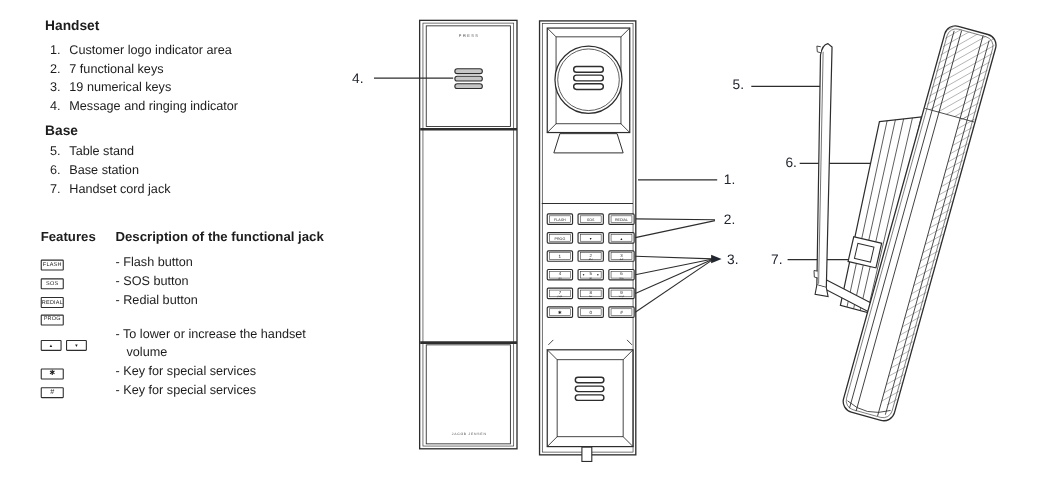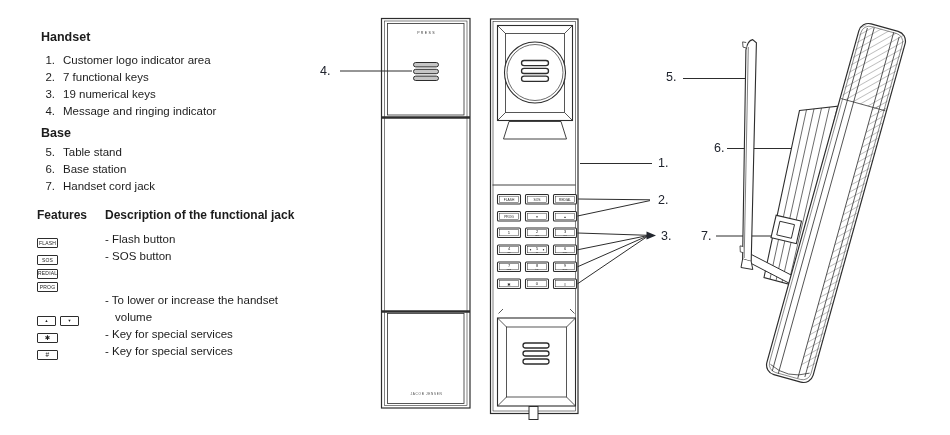--- a/index.html
+++ b/index.html
@@ -1,28 +1,28 @@
 <!DOCTYPE html>
 <html><head>
 <meta charset="utf-8">
 <style>
   html,body{margin:0;padding:0;background:#fff;}
   .page{position:relative;width:950px;height:435px;background:#ffffff;overflow:hidden;
         font-family:"Liberation Sans","DejaVu Sans",sans-serif;color:#1c1c1c;}
   
   .parts{position:absolute;left:37px;top:16px;width:300px;}
-  .sec-title{font-size:12.5px;font-weight:bold;margin:14px 0 8px 4px;line-height:14px;}
+  .sec-title{font-size:12.5px;font-weight:bold;margin:0 0 8px 4px;line-height:14px;}
   .sec-title.base{margin:6px 0 4px 4px;}
   ul.plist{list-style:none;margin:0;padding:0;}
   ul.plist li{display:flex;line-height:17px;font-size:11.5px;}
   .pnum{width:18px;text-align:right;margin-right:8px;flex:none;}
   .features{position:absolute;left:37px;top:208px;width:310px;}
   .f-header{display:flex;font-weight:bold;font-size:12px;line-height:15px;margin-bottom:8px;}
   .f-header .c1{width:68px;flex:none;}
-  .f-row{display:flex;align-items:flex-end;font-size:11.5px;line-height:17px;}
+  .f-row{display:flex;align-items:center;font-size:11.5px;line-height:17px;}
   .f-keys{width:68px;flex:none;display:flex;gap:4px;padding-top:3.5px;}
   .keycap{box-sizing:border-box;display:inline-flex;align-items:center;justify-content:center;
           min-width:21px;height:10px;border:1px solid #2d2d2d;border-radius:1px;background:#fff;
           font-size:5px;letter-spacing:.2px;line-height:1;}
   .keycap.sym{font-size:6.5px;}
   .keycap.arr{min-width:19px;font-size:4px;}
   .f-desc{width:200px;padding-left:10px;text-indent:-10px;}
   
   .callout{position:absolute;font-size:12.5px;line-height:14px;color:#20242e;}
   .svgwrap{position:absolute;left:0;top:0;width:950px;height:435px;}
@@ -83,20 +83,21 @@
     <div class="f-row">
       <span class="f-keys">
           <span class="keycap">SOS</span>
         </span>
       <span class="f-desc">- SOS button</span>
     </div>
     <div class="f-row">
       <span class="f-keys">
           <span class="keycap">REDIAL</span>
         </span>
+      <span class="f-desc">- Redial button</span>
     </div>
     <div class="f-row">
       <span class="f-keys">
           <span class="keycap">PROG</span>
         </span>
     </div>
     <div class="f-row">
       <span class="f-keys">
         <span class="keycap arr">▲</span>
         <span class="keycap arr">▼</span>

